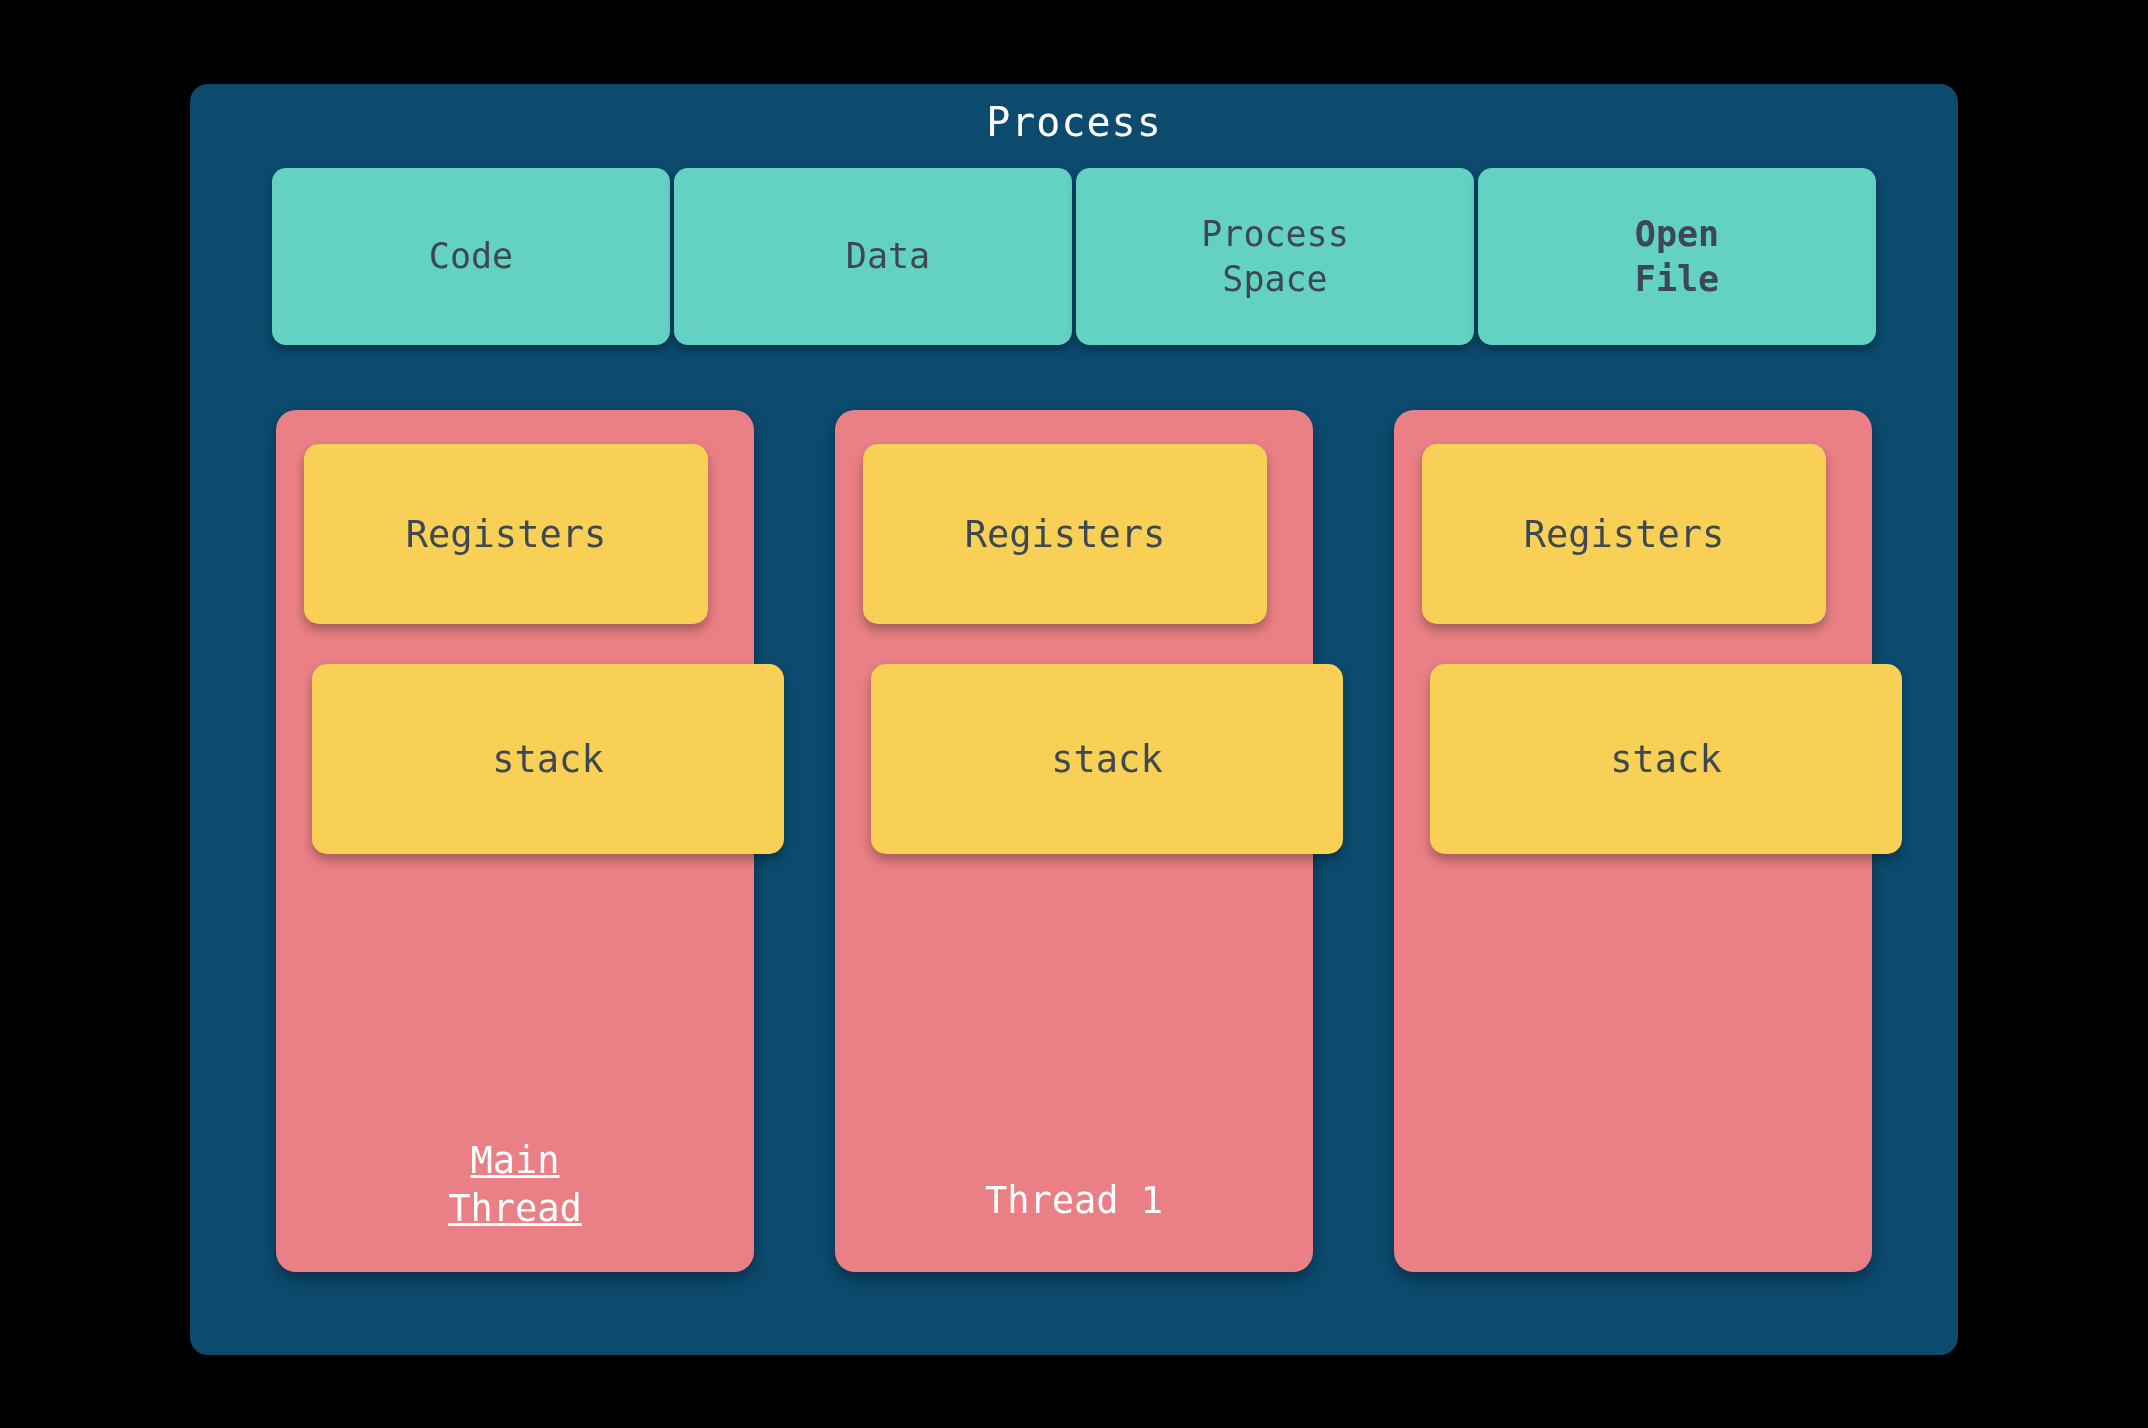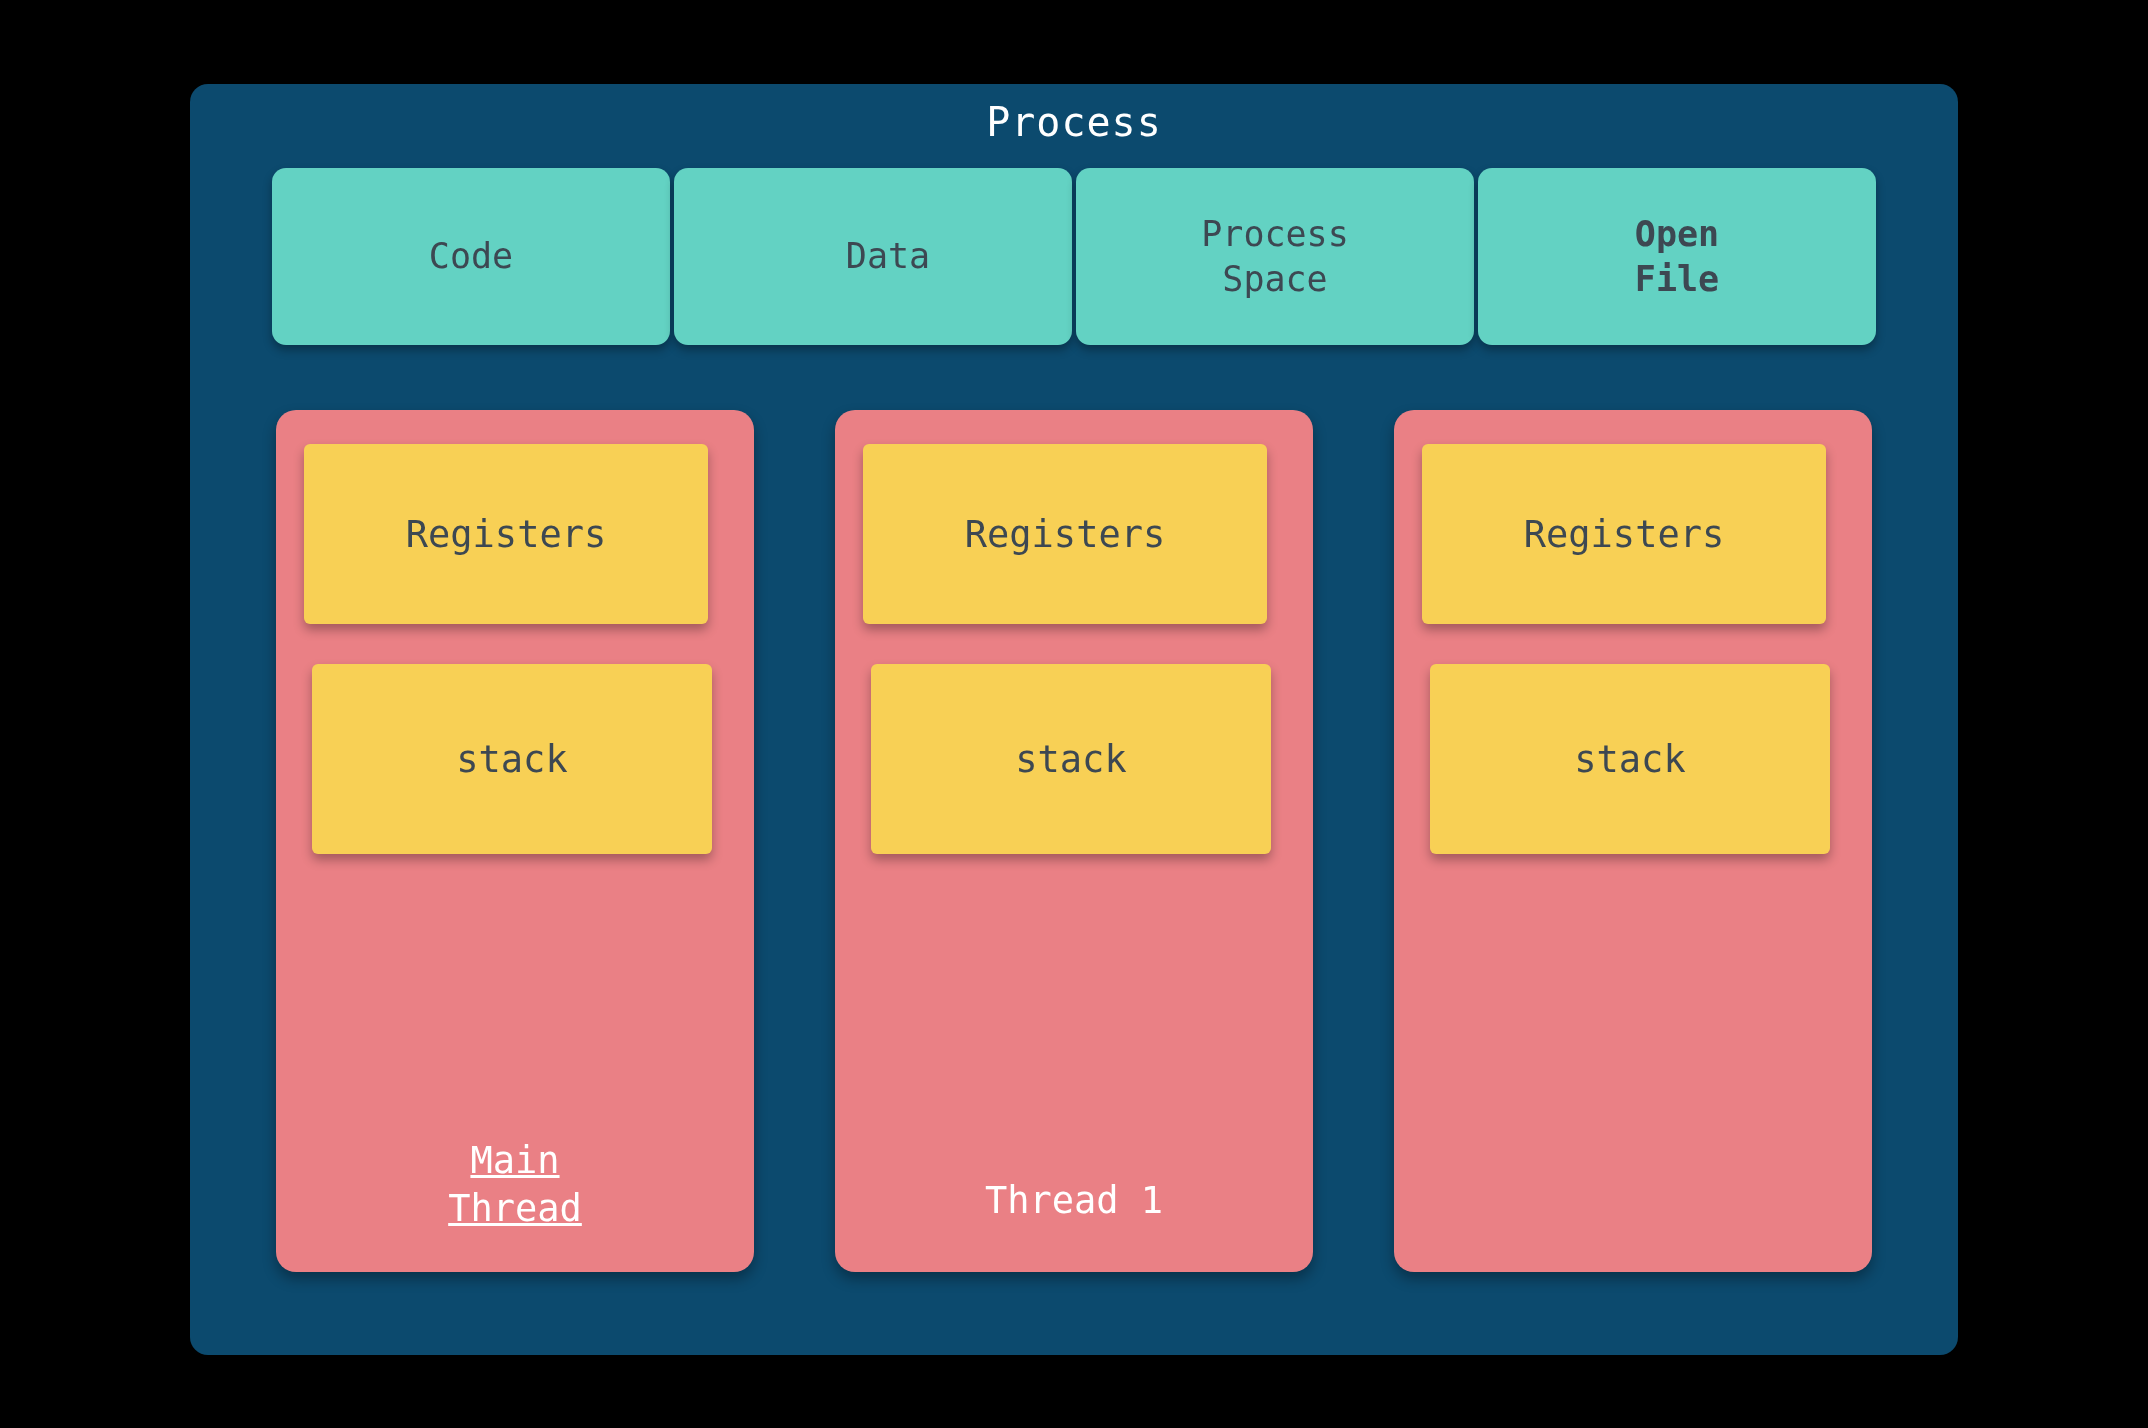--- a/index.html
+++ b/index.html
@@ -94,39 +94,39 @@
     height: 862px;
     background: #ea8085;
     border-radius: 20px;
     box-shadow: 0 7px 14px rgba(0,0,0,0.33);
     box-sizing: border-box;
   }
 
   .slot {
     position: absolute;
     background: #f8d055;
-    border-radius: 6px;
+    border-radius: 15px;
     box-shadow: 0 6px 11px rgba(0,0,0,0.30);
     display: flex;
     align-items: center;
     justify-content: center;
     color: #3d4852;
     font-size: 37px;
     box-sizing: border-box;
   }
   .slot.registers {
     left: 28px;
     top: 34px;
     width: 404px;
     height: 180px;
   }
   .slot.stack {
     left: 36px;
     top: 254px;
-    width: 400px;
+    width: 472px;
     height: 190px;
   }
 
   .thread-label {
     position: absolute;
     left: 0;
     bottom: 48px;
     width: 100%;
     text-align: center;
     color: #ffffff;

